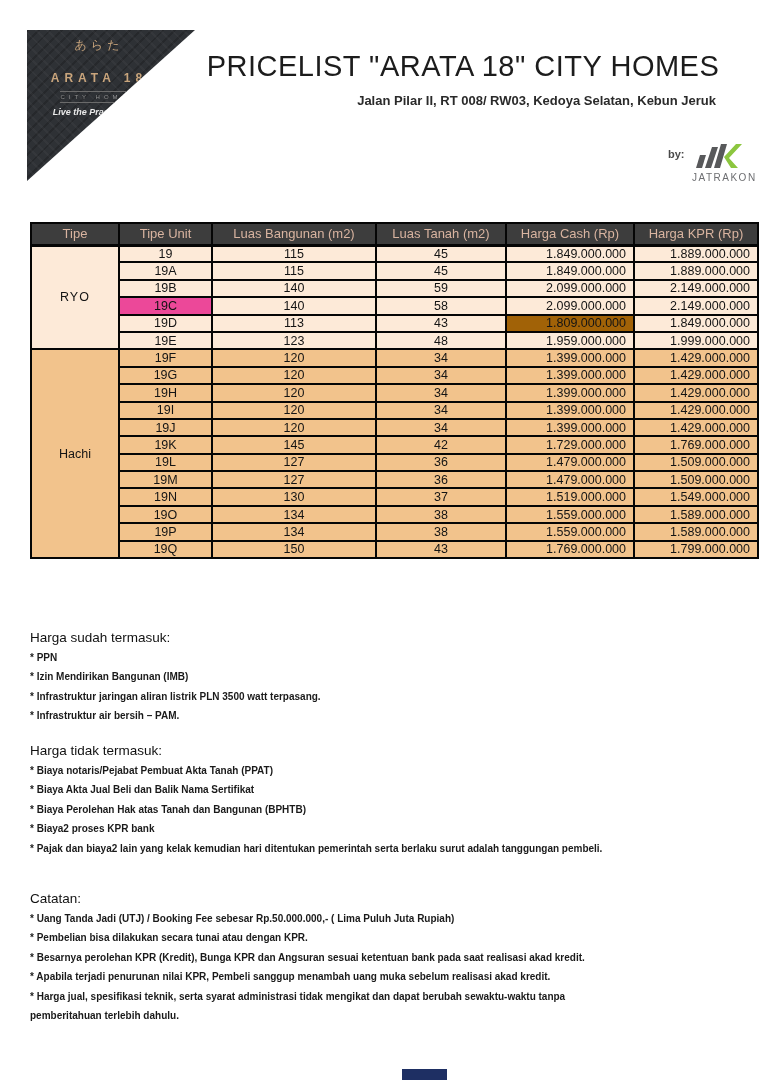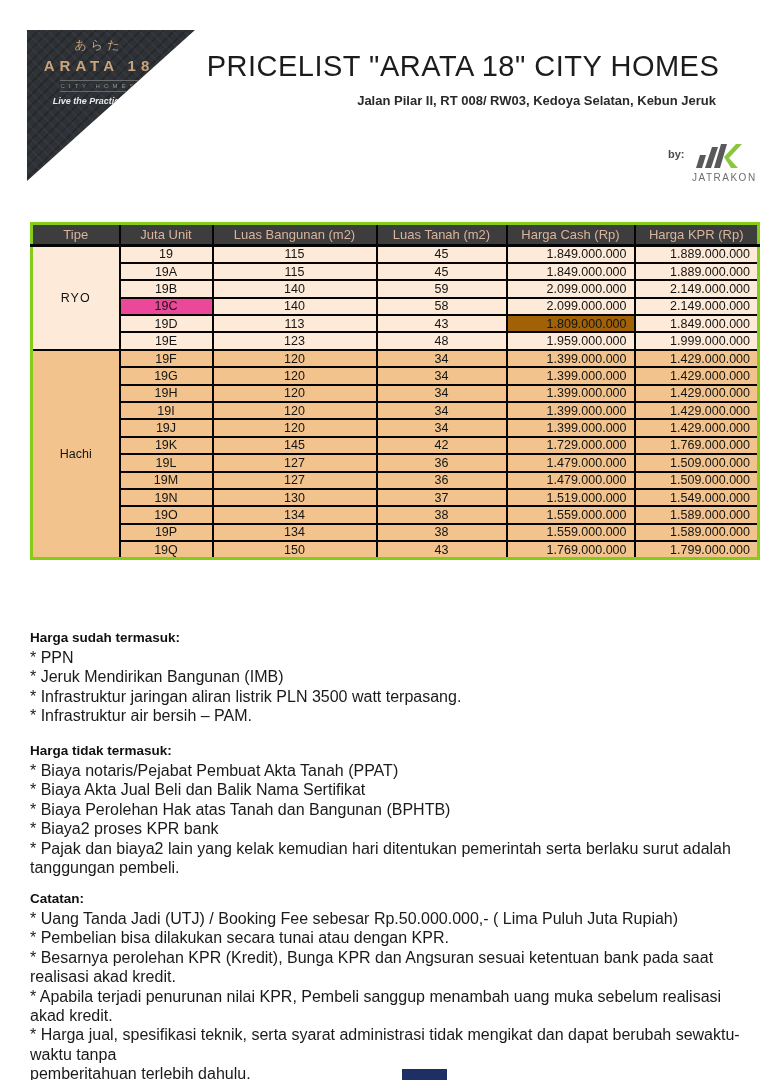--- a/index.html
+++ b/index.html
@@ -20,21 +20,21 @@
     left: 27px; top: 30px;
     width: 168px; height: 151px;
     background:
       repeating-linear-gradient(45deg, rgba(255,255,255,0.03) 0 2px, rgba(0,0,0,0) 2px 8px),
       repeating-linear-gradient(-45deg, rgba(0,0,0,0.18) 0 2px, rgba(0,0,0,0) 2px 8px),
       #2e3135;
     clip-path: polygon(0 0, 100% 0, 0 100%);
   }
   .logo-stack { position: absolute; left: 8px; top: 7px; width: 128px; text-align: center; }
   .logo-jp { font-size: 12px; color: #c9a57c; letter-spacing: 4px; display: block; }
-  .logo-name { font-size: 15px; color: #c9a57c; letter-spacing: 5px; font-weight: bold; display: block; margin-top: 3px; white-space: nowrap; }
+  .logo-name { font-size: 12px; color: #c9a57c; letter-spacing: 5px; font-weight: bold; display: block; margin-top: 17px; white-space: nowrap; }
   .logo-sub { font-size: 6px; color: #8f8f8f; letter-spacing: 4px; display: inline-block; margin-top: 4px; padding: 2px 0; border-top: 1px solid #6a6a6a; border-bottom: 1px solid #6a6a6a; }
   .logo-tag { font-size: 9px; color: #e9e9e9; font-style: italic; font-weight: bold; display: block; margin-top: 4px; white-space: nowrap; }
 
   
   .title {
     position: absolute; left: 180px; top: 50px; width: 566px;
     text-align: center; font-size: 29px; letter-spacing: 0.5px;
     color: #1c1c1c; white-space: nowrap; font-weight: 500;
   }
   .subtitle {
@@ -49,40 +49,40 @@
   .jk-word { position: absolute; left: 24px; top: 31px; font-size: 10px; letter-spacing: 1.5px; color: #6d6e71; }
 
   
   table.pricelist {
     position: absolute; left: 30px; top: 222px;
     border-collapse: collapse;
     table-layout: fixed;
     width: 727px;
   }
   table.pricelist th, table.pricelist td { border: 2px solid #050505; }
-  table.pricelist { border: 3px solid #84cc16; padding-left: 16px; }
+  table.pricelist { border: 1px solid #84cc16; padding-left: 16px; }
   table.pricelist thead th {
     background: #3d3d3d; color: #d9b4a0;
     font-size: 13px; font-weight: 500;
     height: 22px; border-bottom: 3px solid #050505;
   }
   table.pricelist tbody td {
     height: 17.4px; font-size: 12.5px; font-weight: 500;
     color: #141414; padding: 0;
   }
   td.center { text-align: center; }
   td.right { text-align: right; padding-right: 7px !important; }
   td.tipe-cell { text-align: center; vertical-align: middle; }
   td.tipe-ryo { font-size: 40px; font-weight: 400; letter-spacing: 1px; }
   td.tipe-hachi { font-size: 30px; font-weight: 400; }
 
   
   .note-block { position: absolute; left: 30px; width: 722px; }
-  .note-heading { font-size: 13.5px; font-weight: bold; color: #111; margin-bottom: 3px; }
-  .note-line { font-size: 16px; line-height: 19.4px; color: #1a1a1a; white-space: pre-wrap; }
+  .note-heading { font-size: 13.5px; font-weight: normal; color: #111; margin-bottom: 3px; }
+  .note-line { font-size: 10px; line-height: 19.4px; color: #1a1a1a; white-space: pre-wrap; font-weight: bold; }
   .note-line.blue { color: #20307e; }
   #included { top: 630px; }
   #excluded { top: 743px; }
   #catatan  { top: 891px; }
 
   .footer-mark { position: absolute; left: 402px; top: 1069px; width: 45px; height: 11px; background: #1e2f63; }
 </style>
 </head>
 <body>
 
@@ -116,21 +116,21 @@
       <col style="width:88px">
         <col style="width:93px">
         <col style="width:164px">
       <col style="width:130px">
         <col style="width:128px">
         <col style="width:124px">
     </colgroup>
     <thead>
       <tr>
         <th>Tipe</th>
-        <th>Juta Unit</th>
+        <th>Tipe Unit</th>
         <th>Luas Bangunan (m2)</th>
         <th>Luas Tanah (m2)</th>
         <th>Harga Cash (Rp)</th>
         <th>Harga KPR (Rp)</th>
       </tr>
     </thead>
     <tbody>
         <tr>
           <td rowspan="6" class="tipe-cell tipe-ryo" style="background: rgb(253, 234, 216);">RYO</td>
           <td class="center" style="background: rgb(253, 234, 216);">19</td>
@@ -259,21 +259,21 @@
           <td class="right" style="background: rgb(242, 195, 140);">1.769.000.000</td>
           <td class="right" style="background: rgb(242, 195, 140);">1.799.000.000</td>
         </tr>
       </tbody>
   </table>
 
   <div class="note-block" id="included">
     <div class="note-heading">Harga sudah termasuk:</div>
     <div>
         <div class="note-line">* PPN</div>
-        <div class="note-line">* Jeruk Mendirikan Bangunan (IMB)</div>
+        <div class="note-line">* Izin Mendirikan Bangunan (IMB)</div>
         <div class="note-line">* Infrastruktur jaringan aliran listrik PLN 3500 watt terpasang.</div>
         <div class="note-line">* Infrastruktur air bersih – PAM.</div>
       </div>
   </div>
 
   <div class="note-block" id="excluded">
     <div class="note-heading">Harga tidak termasuk:</div>
     <div>
         <div class="note-line">* Biaya notaris/Pejabat Pembuat Akta Tanah (PPAT)</div>
         <div class="note-line">* Biaya Akta Jual Beli dan Balik Nama Sertifikat</div>

